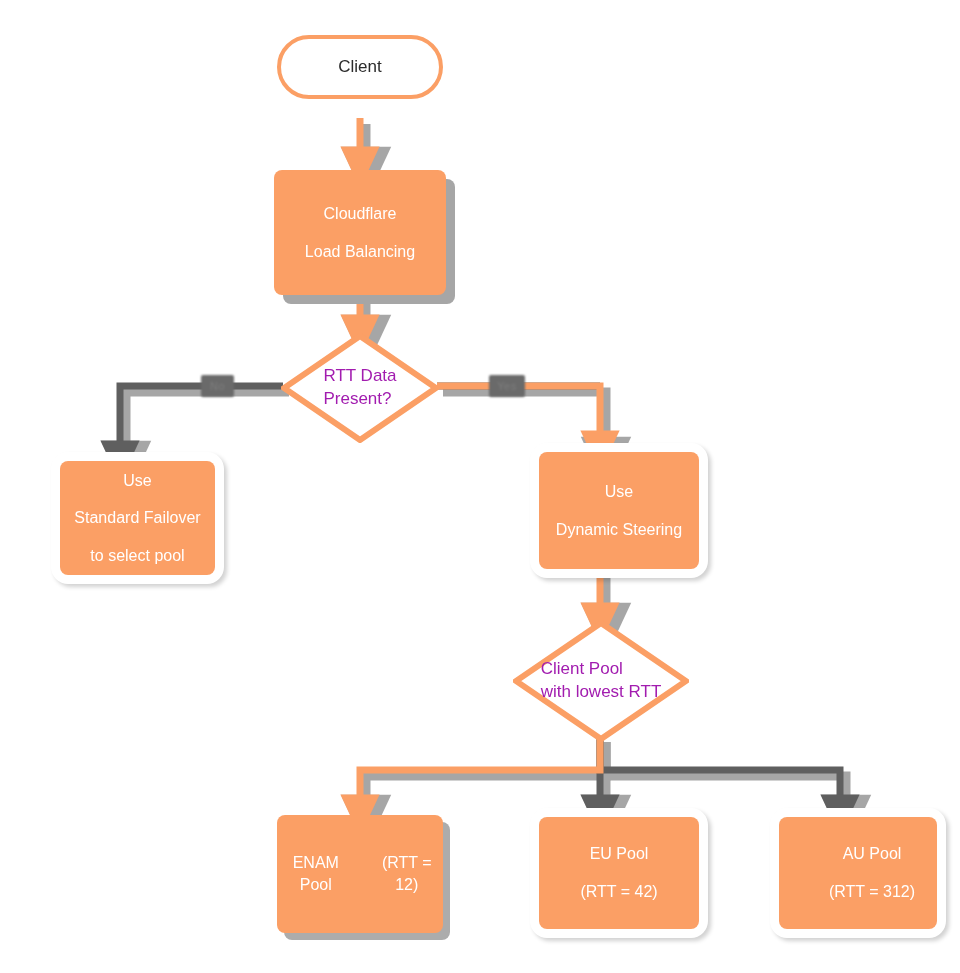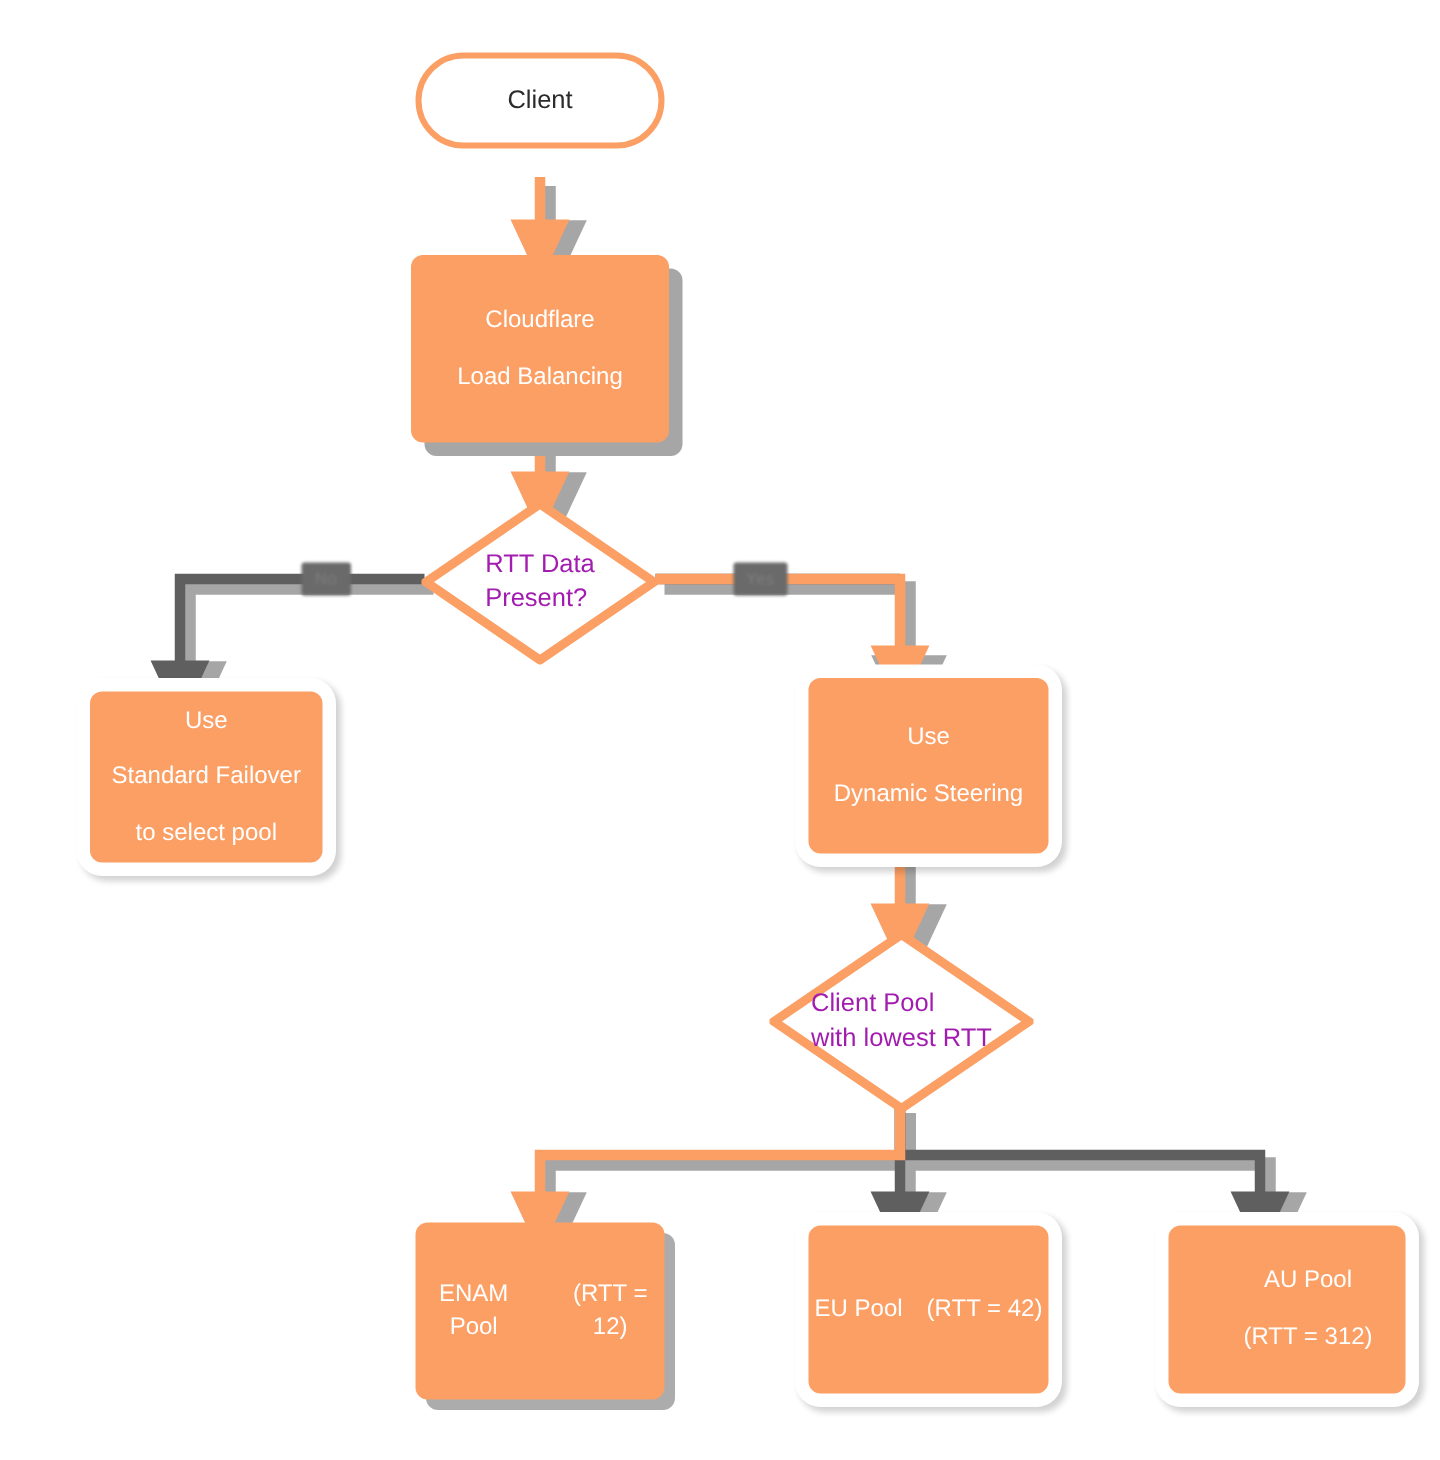--- a/index.html
+++ b/index.html
@@ -198,21 +198,21 @@
     <polygon points="88,3 173,61 88,119 3,61" fill="#a6a6a6"></polygon>
   </svg>
 
   <div class="node proc ring-gray-soft" style="left:277px; top:815px; width:166px; height:118px; flex-direction:row;">
     <span>ENAM Pool</span>
     <span>
       <span>(</span><span class="bold">RTT = 12</span><span>)</span>
     </span>
   </div>
 
-  <div class="node proc ring-white" style="left:521px; top:817px; width:160px; height:112px; flex-direction:row;">
+  <div class="node proc ring-white" style="left:521px; top:817px; width:160px; height:112px; flex-direction:column;">
     <span>EU Pool</span>
     <span>(RTT = 42)</span>
   </div>
 
   <div class="node proc ring-white" style="left:761px; top:817px; width:158px; height:112px; flex-direction:column;padding-left:28px;">
     <span>AU Pool</span>
     <span>(RTT = 312)</span>
   </div>
 
 </div>

